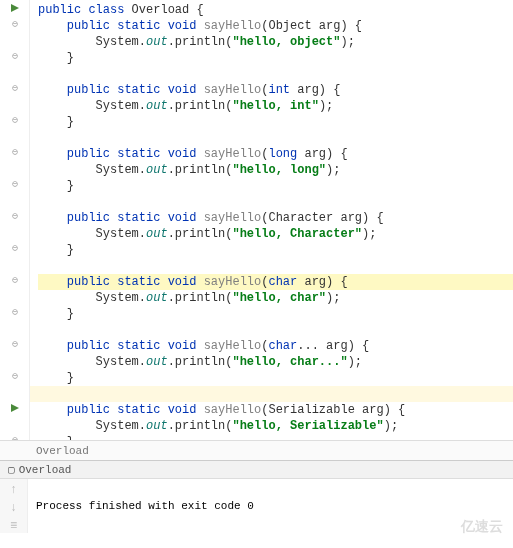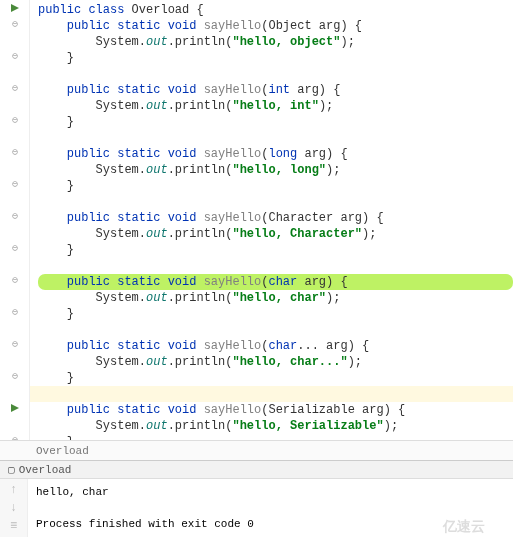--- a/index.html
+++ b/index.html
@@ -34,21 +34,21 @@
     .run-icon svg { fill: #4a8a3a; }
     .fold-icon { color: #aaa; font-size: 10px; }
     .code {
       flex: 1;
       padding: 2px 0 2px 8px;
       line-height: 16px;
       white-space: pre;
       color: #333;
     }
     .line { height: 16px; }
-    .hl-line { background: #bef264; border-radius: 7px; }
+    .hl-line { background: #fef9c3; }
     .hl-line-full { background: #fff9e0; margin-left: -8px; padding-left: 8px; width: calc(100% + 8px); }
     .kw { color: #0033b3; font-weight: normal; }
     .def { color: #808080; }
     .str { color: #067d17; font-weight: bold; }
     .field { font-style: italic; color: #0f766e; }
     .breadcrumb {
       height: 20px;
       line-height: 20px;
       padding-left: 36px;
       font-size: 11px;
@@ -88,21 +88,21 @@
       flex: 1;
       padding: 4px 8px;
       font-size: 11px;
       line-height: 18px;
     }
     .cmd-line { color: #777; white-space: nowrap; overflow: hidden; text-overflow: clip; }
     .out-line { color: #000; }
     .exit-line { color: #000; margin-top: 14px; }
     .watermark {
       position: absolute;
-      right: 28px;
+      right: 10px;
       bottom: 12px;
       font-size: 14px;
       color: #ddd;
       font-family: sans-serif;
       font-weight: bold;
       pointer-events: none;
     }
   </style>
 </head>
 <body>
@@ -156,21 +156,20 @@
     <span>▢</span>
     <span>Overload</span>
   </div>
   <div class="console-body">
     <div class="console-gutter">
       <div class="arrow">↑</div>
       <div class="arrow">↓</div>
       <div class="arrow">≡</div>
     </div>
     <div class="console-output">
-      <div class="out-line">hello, char</div>
       <div class="exit-line">Process finished with exit code 0</div>
     </div>
   </div>
 </div>
 
 <div class="watermark">
   <span>亿速云</span>
 </div>
 
 </body></html>

